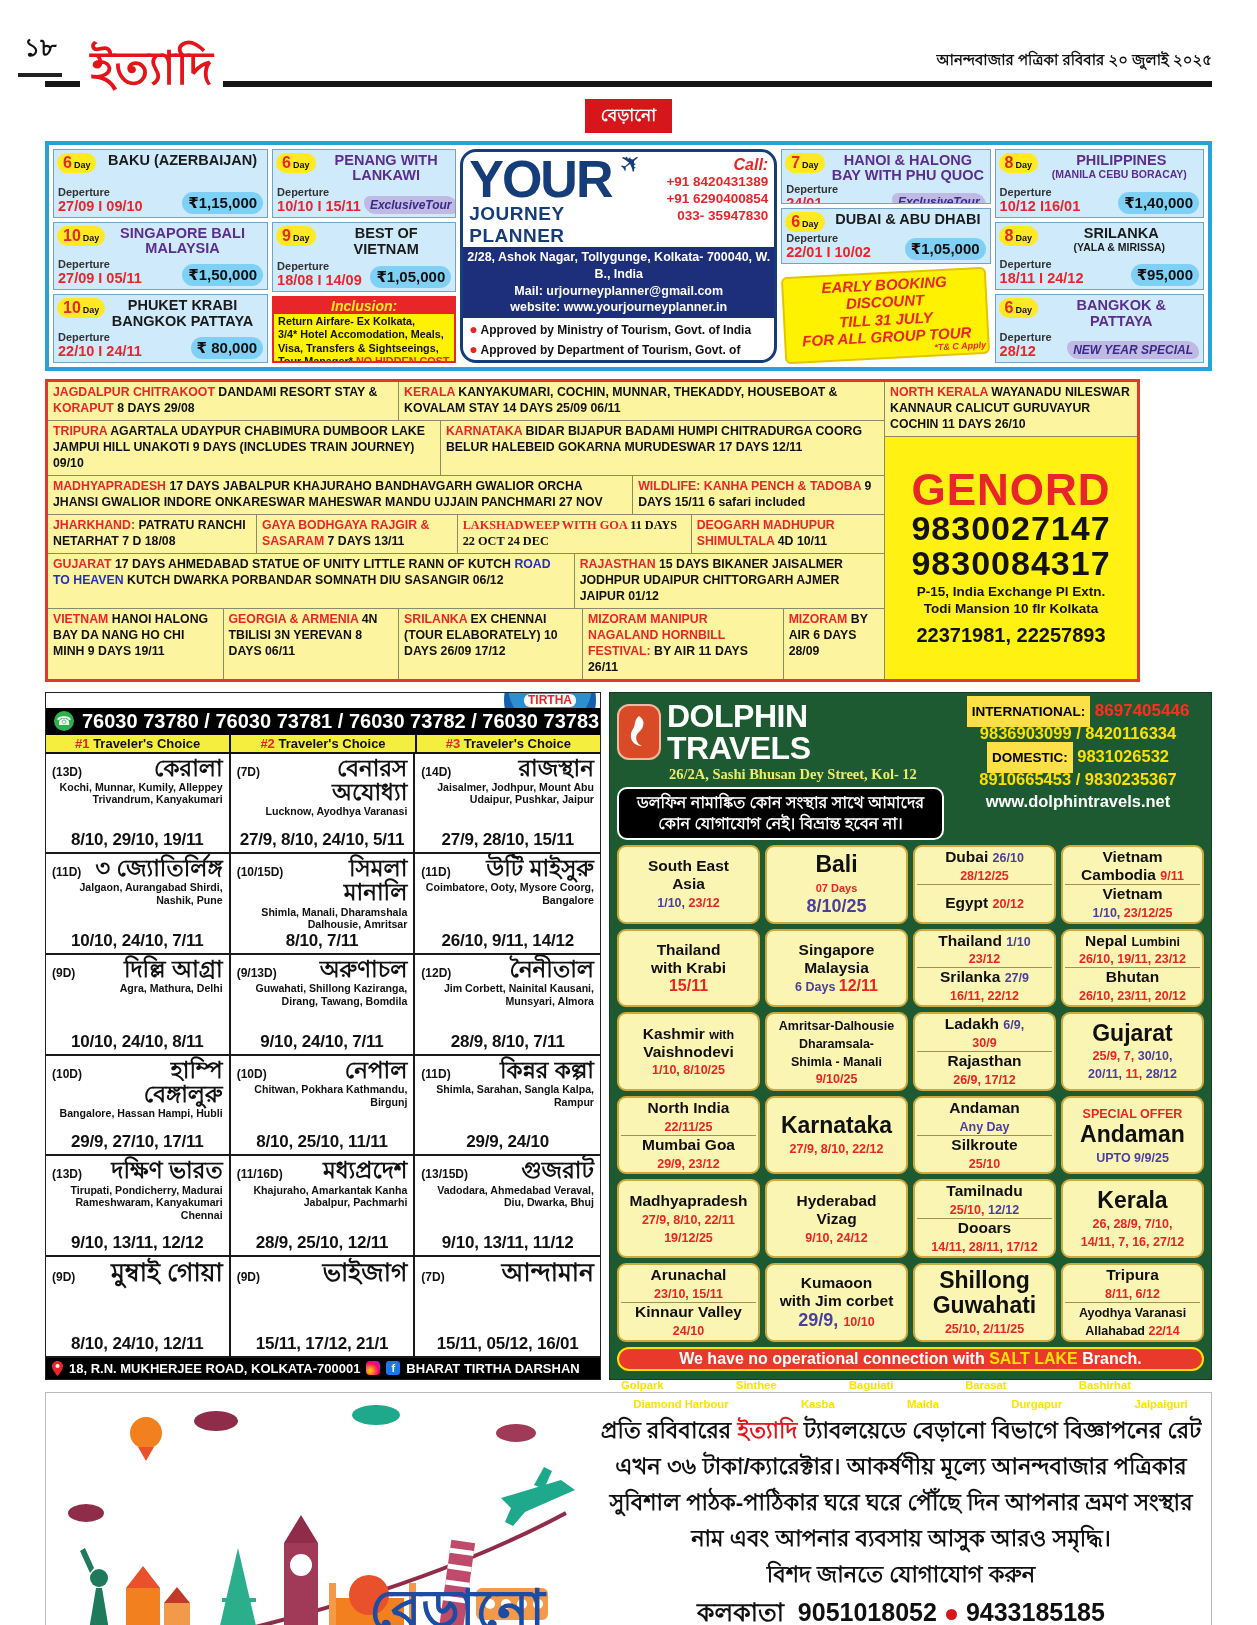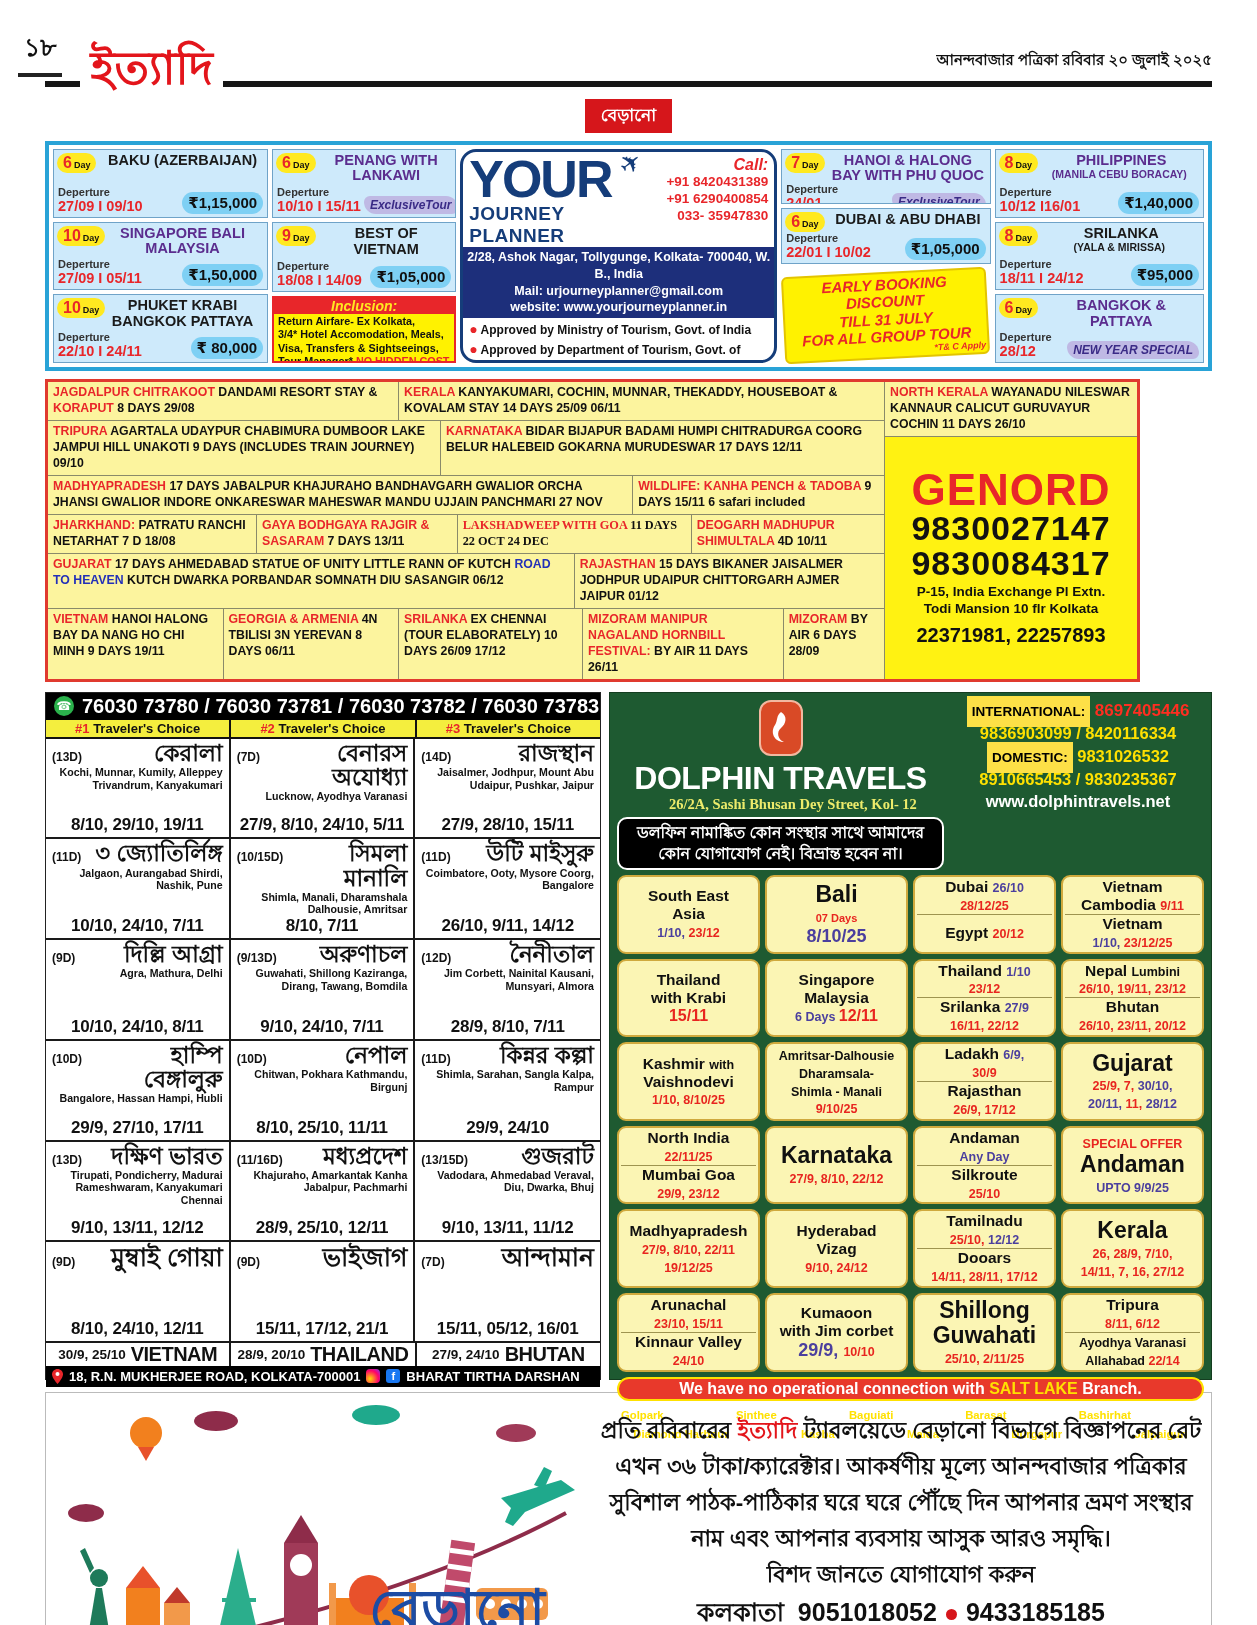--- a/index.html
+++ b/index.html
@@ -101,21 +101,21 @@
   .bt-extra .n{font-size:20px;font-weight:900;letter-spacing:-0.5px;}
   .bt-addr{background:#000;color:#fff;font-size:13px;font-weight:800;display:flex;align-items:center;gap:6px;padding:3px 6px;white-space:nowrap;}
   .pin{width:11px;height:15px;flex:none;}
   .ig{width:14px;height:14px;border-radius:4px;background:radial-gradient(circle at 30% 70%,#FFD600,#FF0169 60%,#7638FA);flex:none;}
   .fb{width:14px;height:14px;border-radius:3px;background:#1877F2;color:#fff;font-size:11px;font-weight:900;display:flex;align-items:center;justify-content:center;flex:none;}
 
   
   .dt{flex:1;background:#1E5A31;border:1px solid #143D20;padding:7px;display:flex;flex-direction:column;gap:5px;}
   .dt-head{display:flex;gap:8px;}
   .dt-hl{flex:1;}
-  .dt-brandrow{display:flex;align-items:center;gap:6px;flex-direction:column;}
+  .dt-brandrow{display:flex;align-items:center;gap:6px;}
   .dt-logo{width:44px;height:56px;background:#D94A26;border:2px solid #F2B8A0;border-radius:12px;position:relative;flex:none;}
   .dt-logo svg{position:absolute;inset:0;margin:auto;}
   .dt-name{color:#fff;font-size:32px;font-weight:900;letter-spacing:-0.5px;line-height:1;}
   .dt-ad{color:#EDEB6B;font-size:14.5px;font-weight:700;font-family:"Liberation Serif","DejaVu Serif",serif;margin:2px 0 4px 52px;}
   .dt-disc{background:#000;border:2px solid #fff;border-radius:10px;color:#fff;font-size:16px;font-weight:800;text-align:center;line-height:1.35;padding:3px 4px;}
   .dt-hr{width:252px;text-align:center;}
   .dt-hr .lbl{background:#fde047;color:#000;font-weight:900;font-size:13.5px;padding:8px 5px;}
   .dt-hr .red{color:#FF2E21;font-weight:900;font-size:17px;}
   .dt-hr .yel{color:#FFE100;font-weight:900;font-size:16.5px;white-space:nowrap;}
   .dt-hr .row{margin-bottom:2px;line-height:1.25;}
@@ -561,34 +561,20 @@
             <span class="btitle bn" style="font-size: 25px;">ভাইজাগ</span>
           </div>
           <div class="bdates">15/11, 17/12, 21/1</div>
         </div>
         <div class="btc">
           <div class="btc-hd">
             <span class="bday">(7D)</span>
             <span class="btitle bn" style="font-size: 25px;">আন্দামান</span>
           </div>
           <div class="bdates">15/11, 05/12, 16/01</div>
-        </div>
-      </div>
-    <div class="bt-extra" id="bt-extra">
-        <div>
-          <span class="d">30/9, 25/10</span>
-          <span class="n">VIETNAM</span>
-        </div>
-        <div>
-          <span class="d">28/9, 20/10</span>
-          <span class="n">THAILAND</span>
-        </div>
-        <div>
-          <span class="d">27/9, 24/10</span>
-          <span class="n">BHUTAN</span>
         </div>
       </div>
     <div class="bt-addr">
       <svg class="pin" viewBox="0 0 11 15">
           <path d="M5.5 0C2.5 0 0 2.3 0 5.2 0 9 5.5 15 5.5 15S11 9 11 5.2C11 2.3 8.5 0 5.5 0z" fill="#E8262A"></path>
           <circle cx="5.5" cy="5" r="2" fill="#fff"></circle>
         </svg>
       <span>18, R.N. MUKHERJEE ROAD, KOLKATA-700001</span>
       <span class="ig"></span>
       <span class="fb">f</span>

